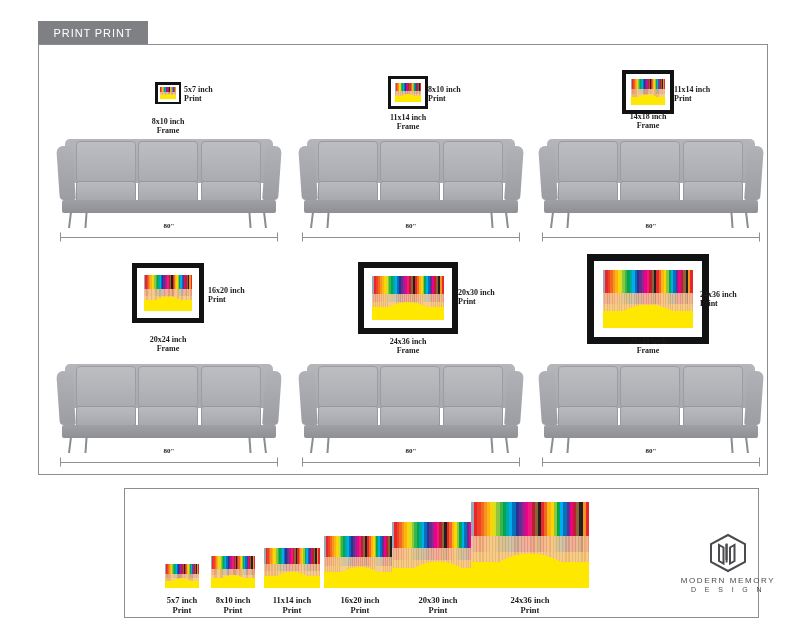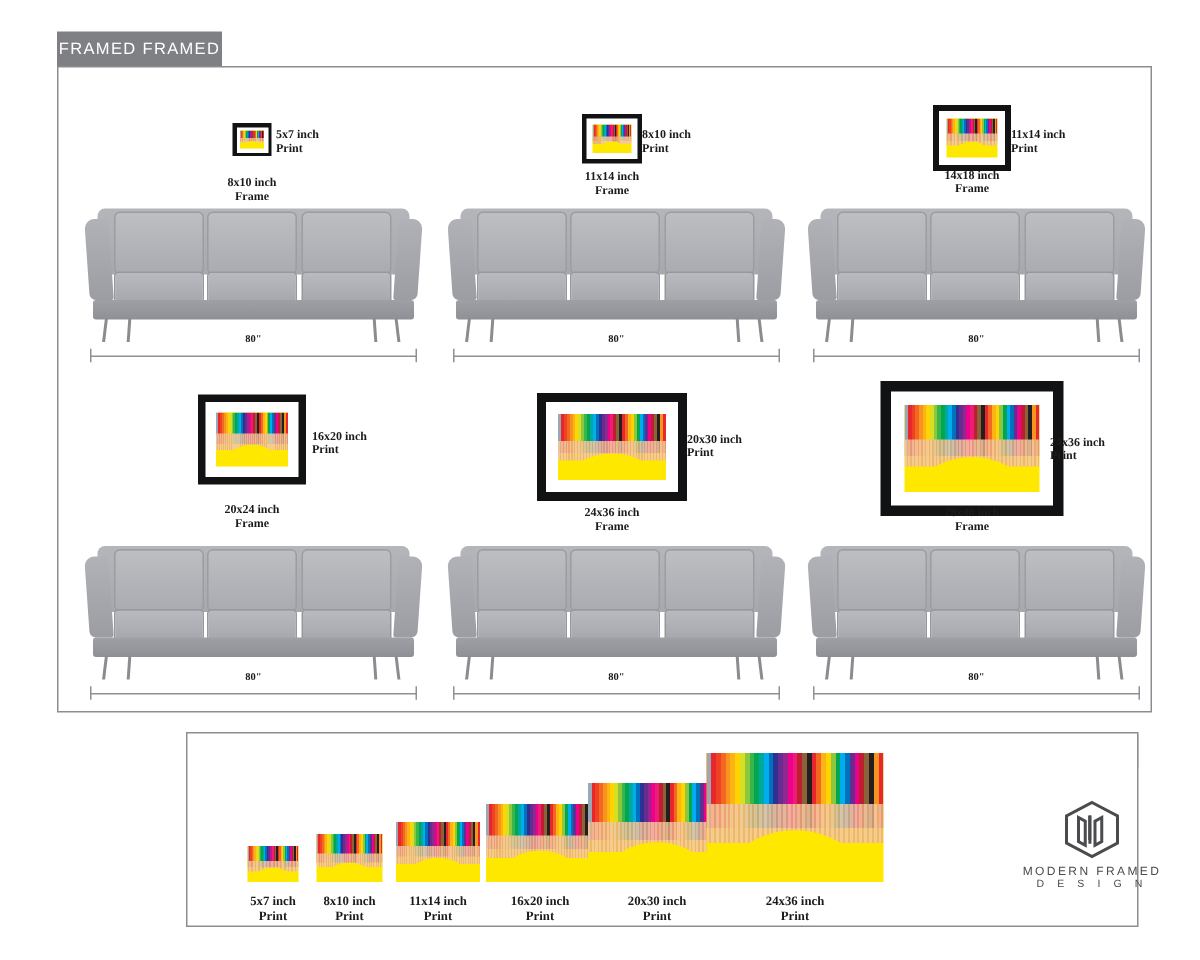--- a/index.html
+++ b/index.html
@@ -177,38 +177,38 @@
   }
   #logo .brand2 {
     font-family: "Liberation Sans", sans-serif;
     font-size: 7px; letter-spacing: 3.4px; color: #4a4b4e; margin-top: 1px;
   }
 </style>
 </head>
 <body>
 
 <div class="tab" id="framed-tab">
-  <span>FRAMED FRAMED</span>
+  <span>PRINT PRINT</span>
 </div>
 <div class="panel" id="framed-panel"></div>
 
 <div class="tab" id="printonly-tab">
   <span>PRINT ONLY</span>
 </div>
 <div class="panel" id="printonly-panel"></div>
 
 <div id="logo">
   <svg class="mark" width="44" height="40" viewBox="0 0 44 40">
     <path d="M22 2 L39 11 L39 29 L22 38 L5 29 L5 11 Z" fill="none" stroke="#4a4b4e" stroke-width="2"></path>
     <path d="M13 12 L13 28 L17.5 30.5 L17.5 14.5 Z" fill="none" stroke="#4a4b4e" stroke-width="2"></path>
     <path d="M20.5 11 L20.5 27 L20.5 11 Z" fill="none" stroke="#4a4b4e" stroke-width="2"></path>
     <path d="M20.6 10.5 L20.6 29.5" fill="none" stroke="#4a4b4e" stroke-width="2"></path>
     <path d="M24 14.5 L24 30.5 L28.5 28 L28.5 12 Z" fill="none" stroke="#4a4b4e" stroke-width="2"></path>
   </svg>
-  <div class="brand">MODERN FRAMED</div>
+  <div class="brand">MODERN MEMORY</div>
   <div class="brand2">D E S I G N</div>
 </div>
 
 <div id="stage">
     <div class="frame" style="left: 155px; top: 82px; width: 26px; height: 22px;">
       <div style="position: absolute; inset: 2.5px; background: rgb(255, 255, 255);">
         <div class="art" style="width: 16px; height: 12px; left: 2.5px; top: 2.5px;">
           <div class="pencils"></div>
           <div class="tips"></div>
           <div class="yellowmask"></div>

